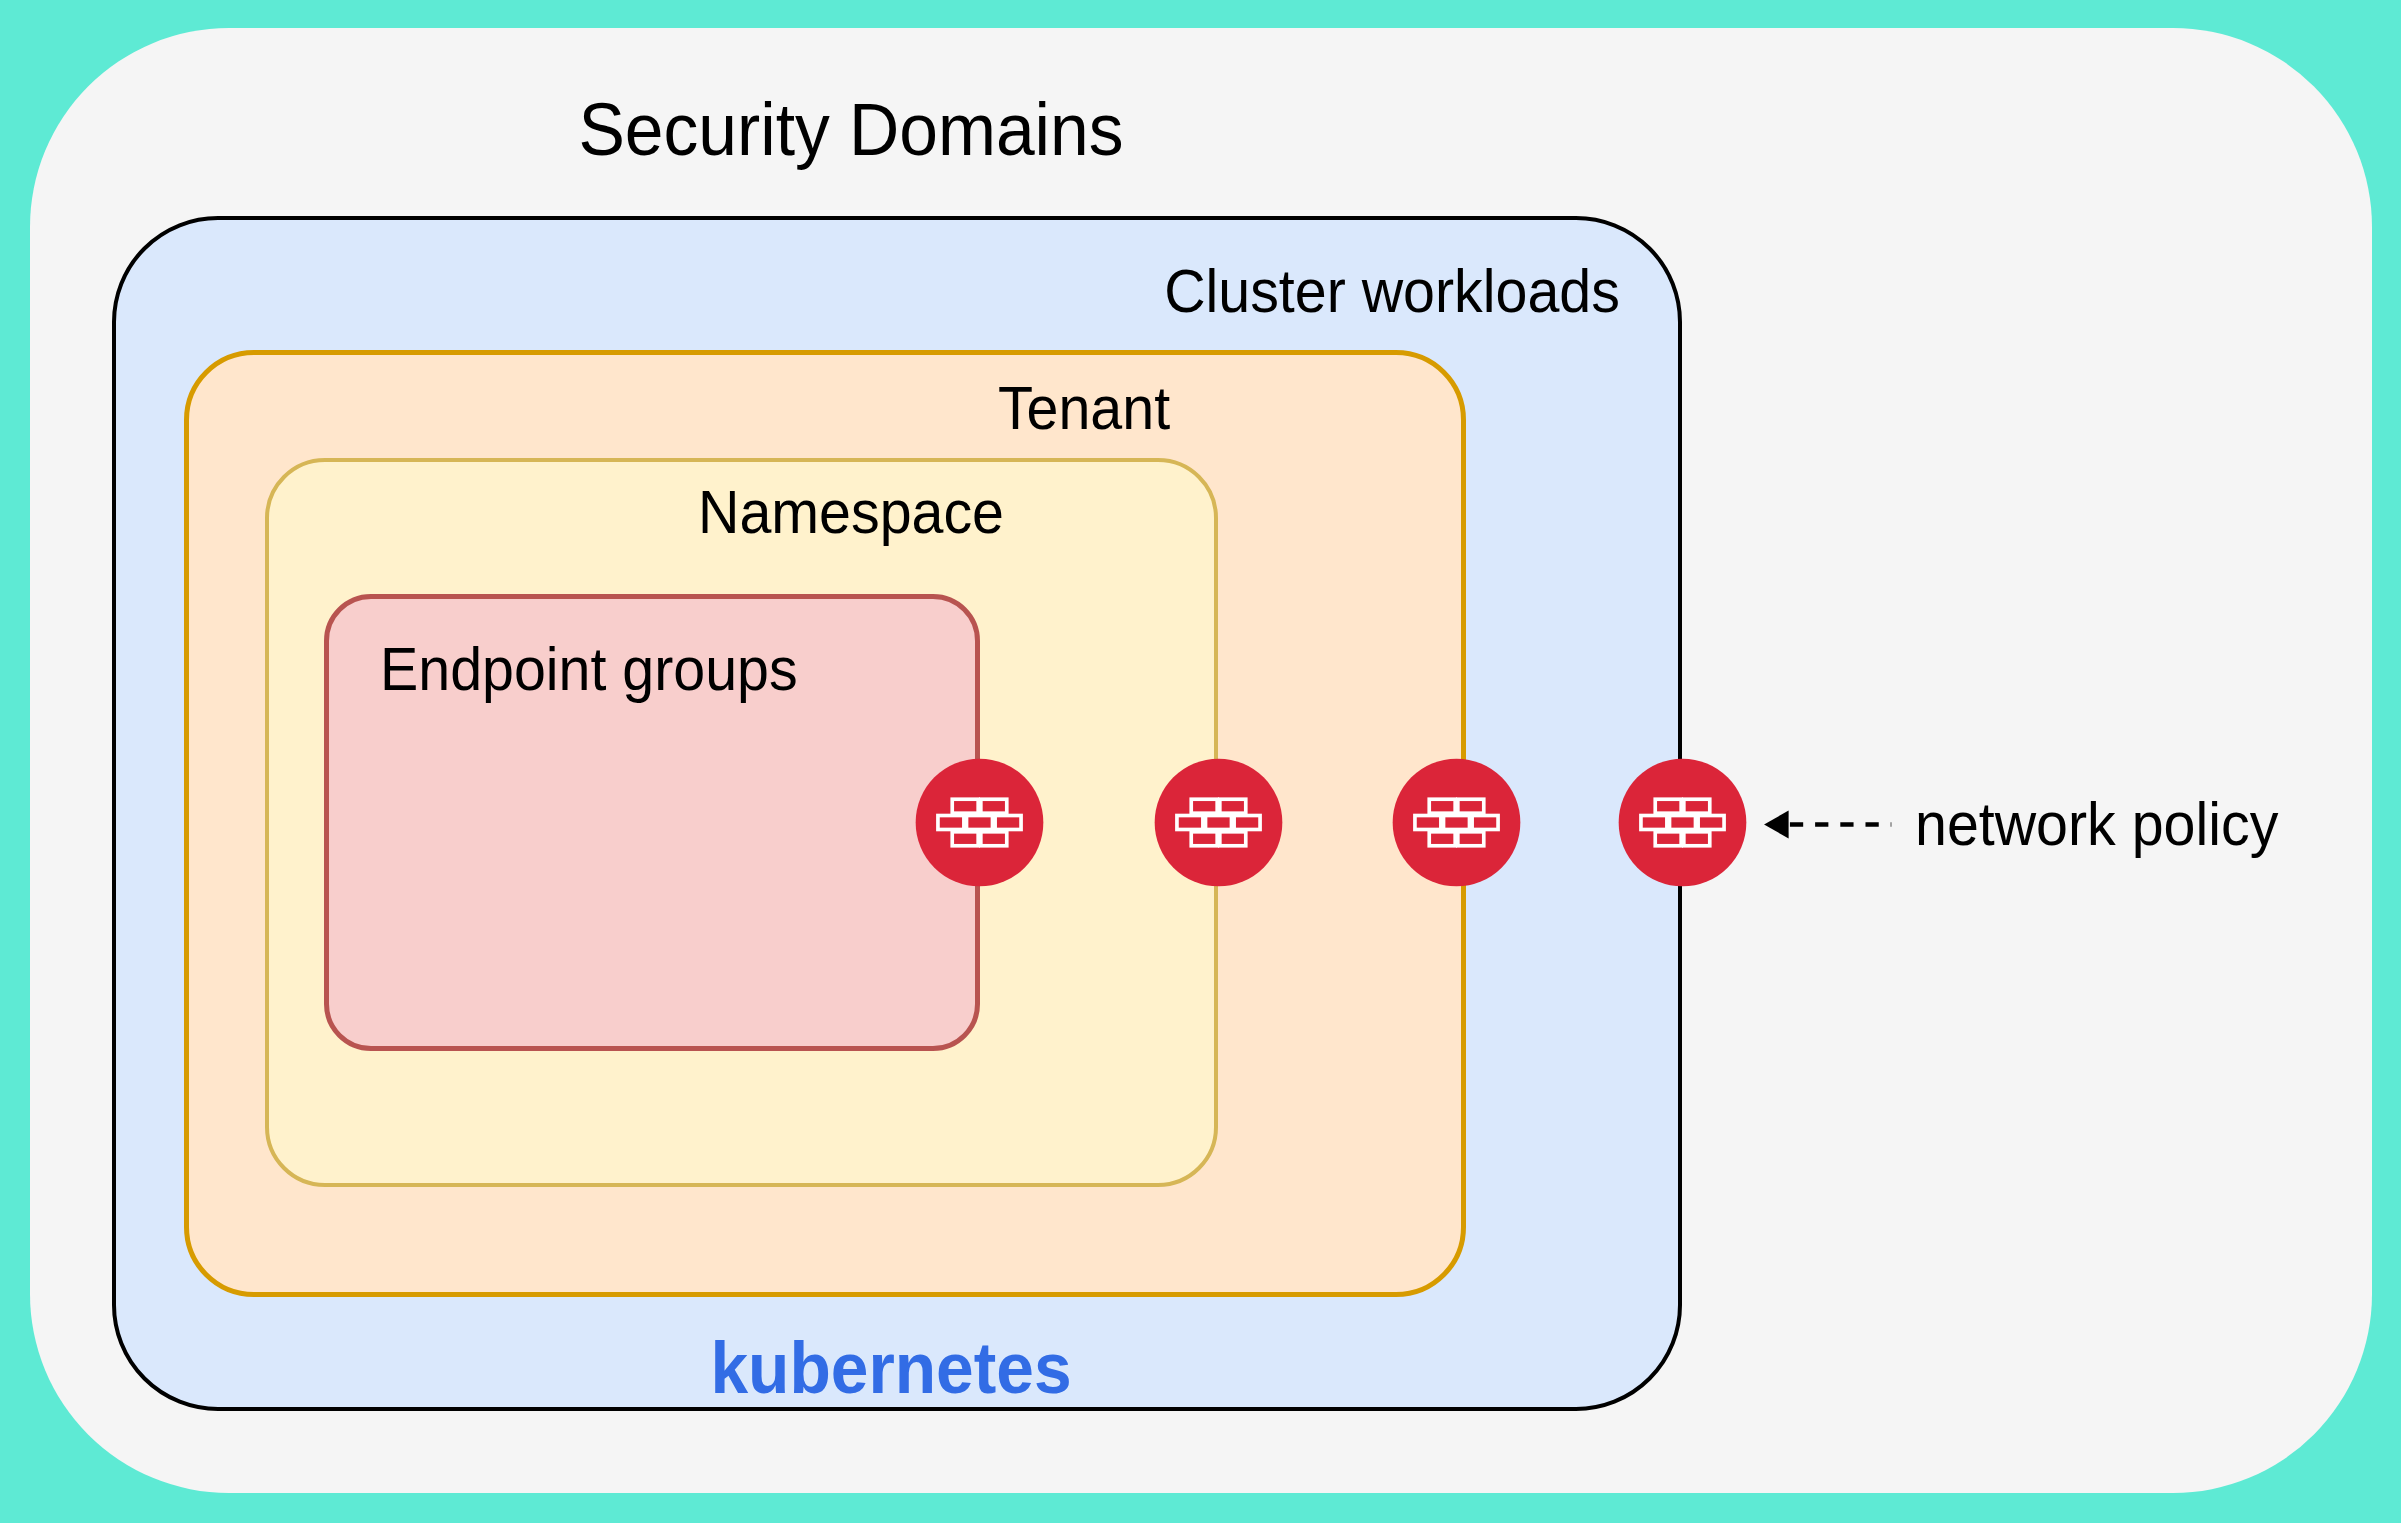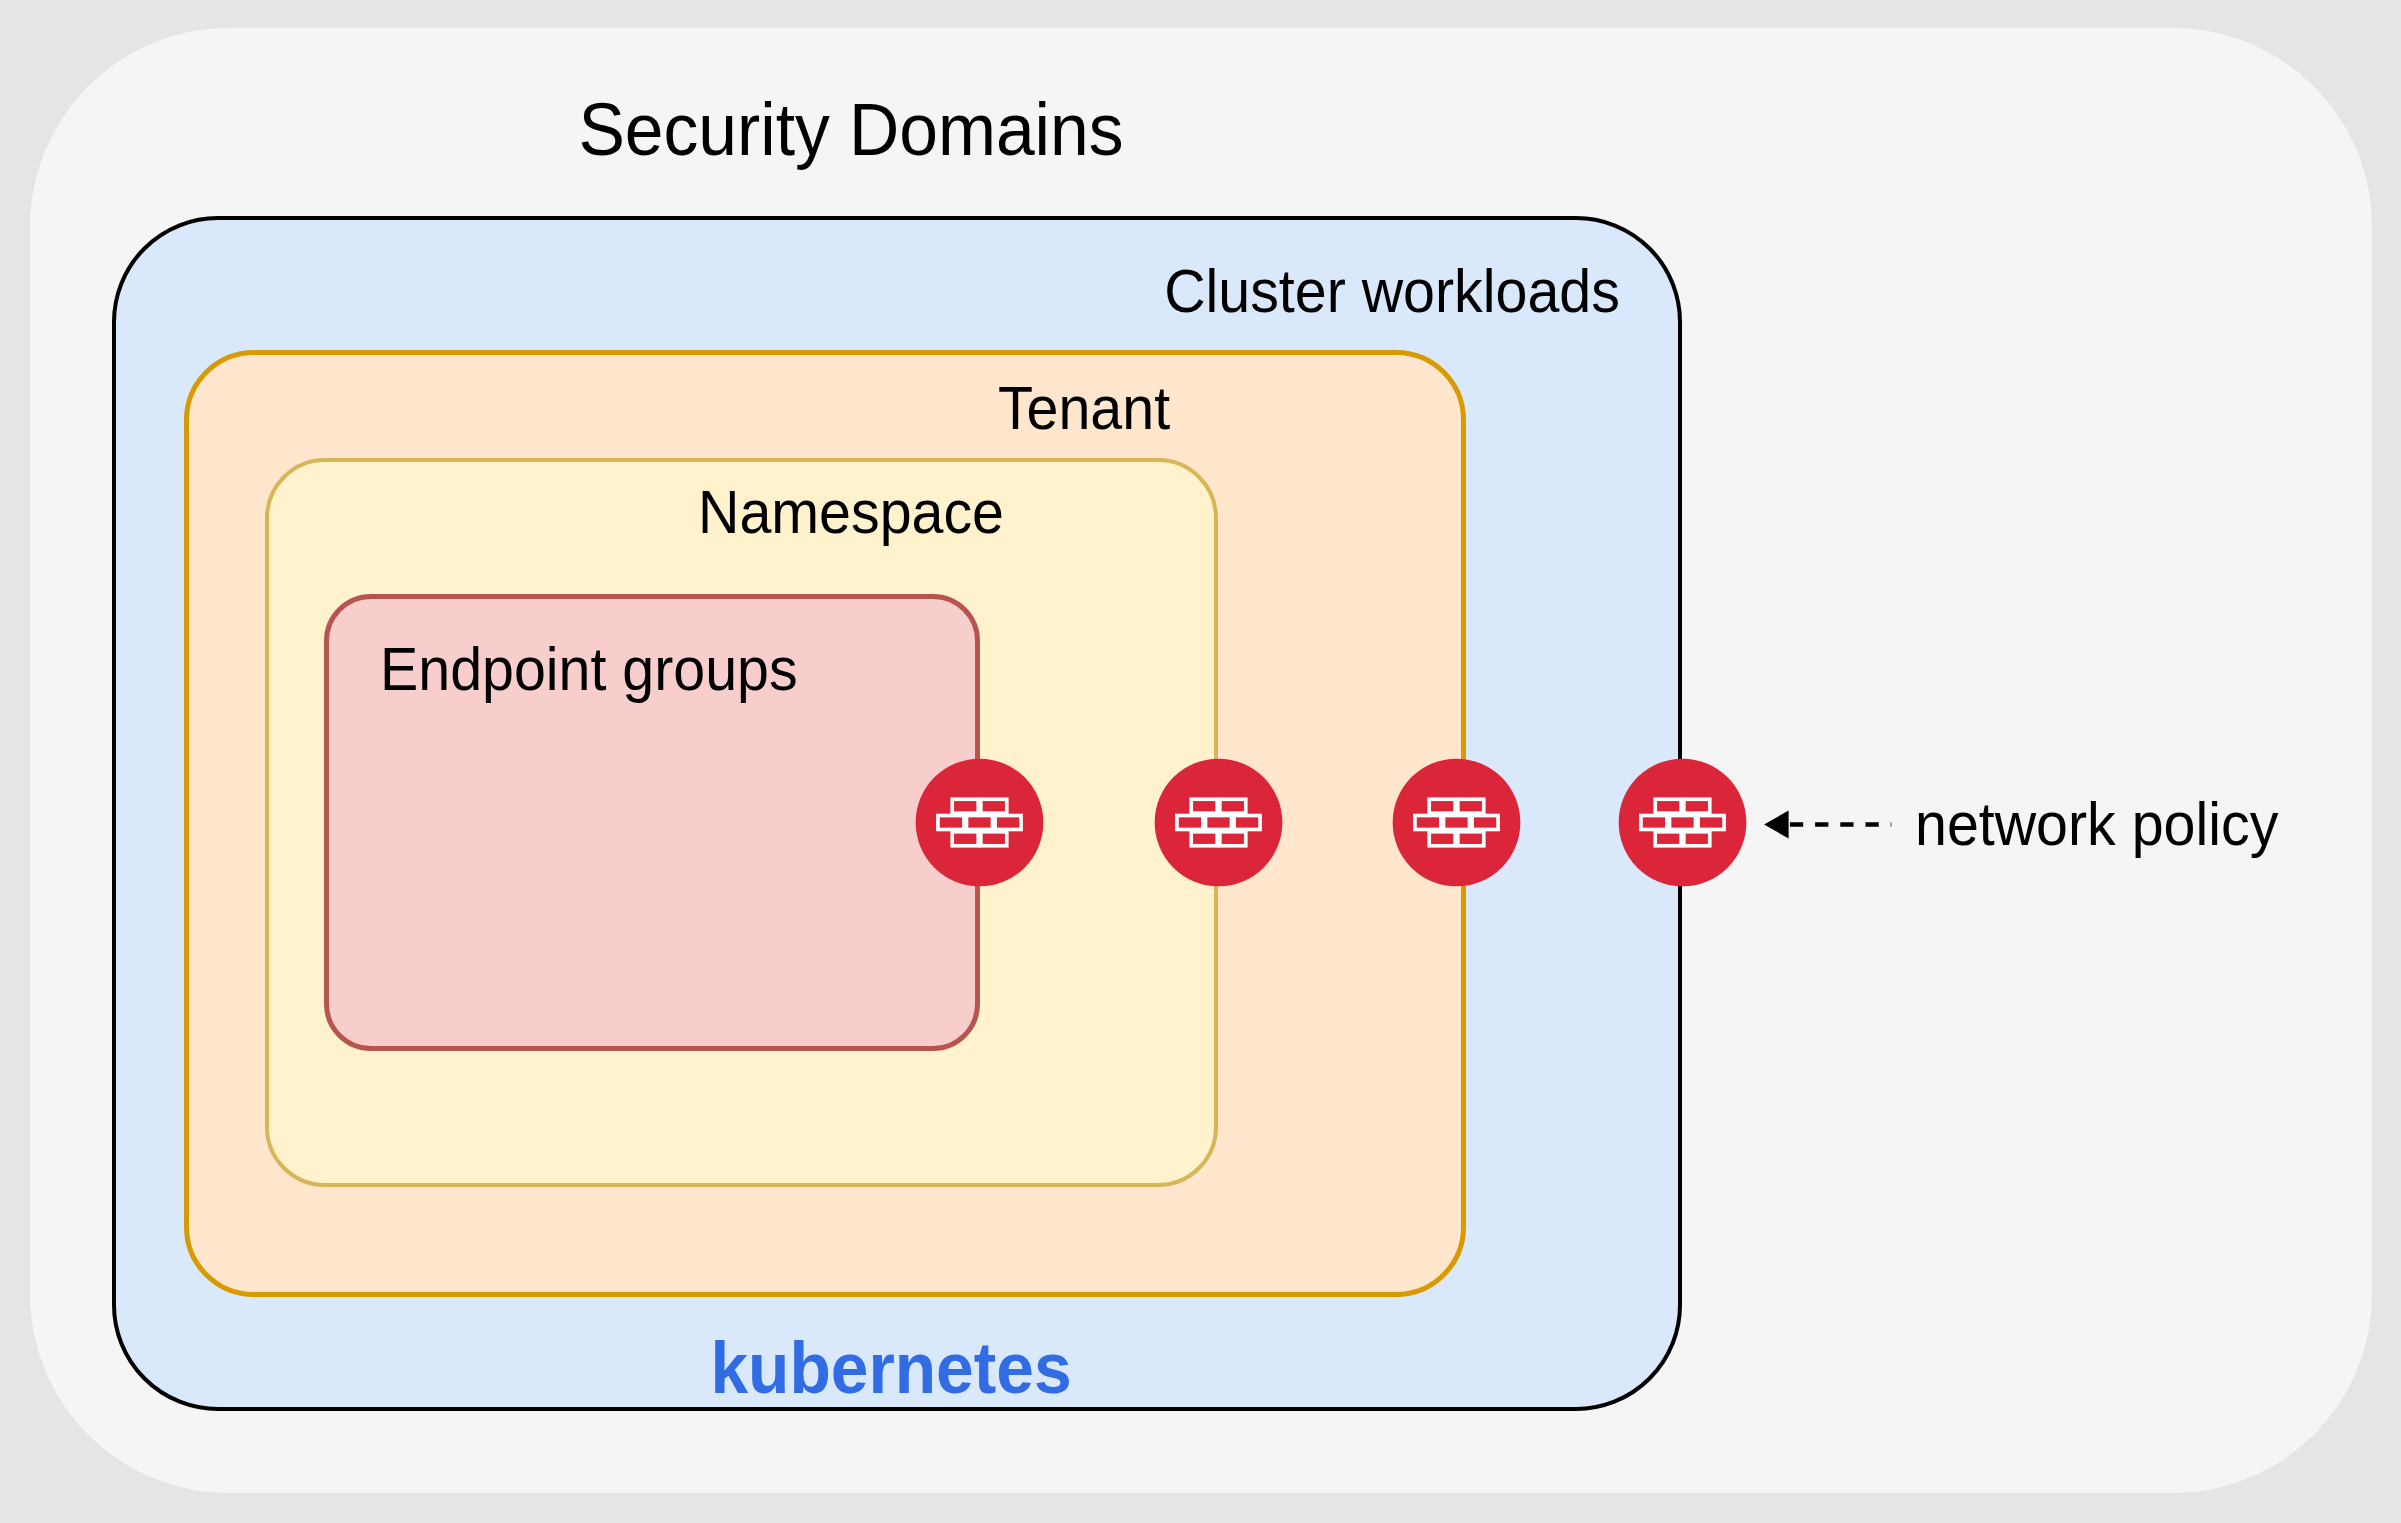--- a/index.html
+++ b/index.html
@@ -1,20 +1,20 @@
 <!DOCTYPE html>
 <html style="font-size:10.6px"><head>
 <meta charset="utf-8">
 <style>
   html, body { margin: 0; padding: 0; background: #000; }
   .stage {
     position: relative;
     width: 2401px;
     height: 1524px;
-    background: #e5e5e5;
+    background: #5eead4;
     overflow: hidden;
     font-family: "Liberation Sans", sans-serif;
     color: #000;
   }
   .box { position: absolute; box-sizing: border-box; }
   .outer-surface {
     left: 30px; top: 28px; width: 2342px; height: 1465px;
     background: #F5F5F5; border-radius: 199px;
   }
   .cluster-box {

